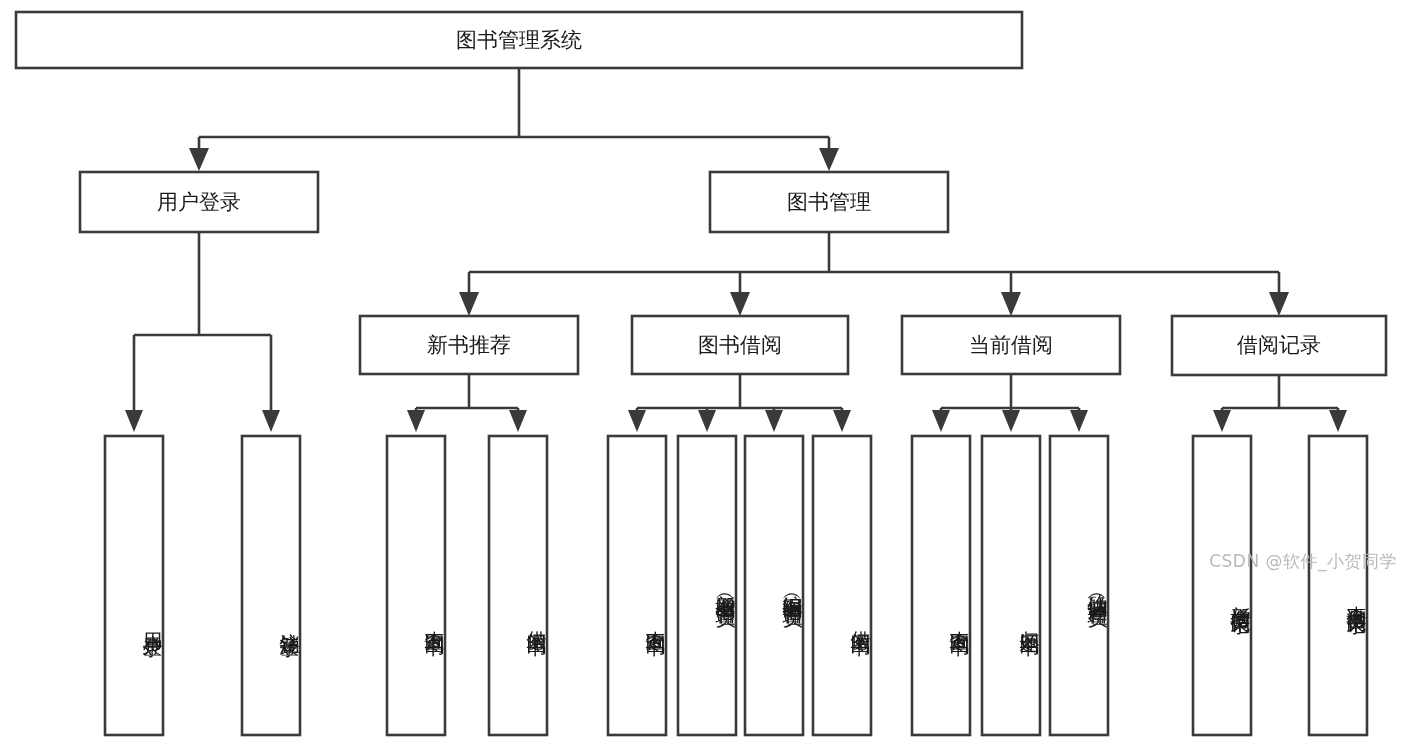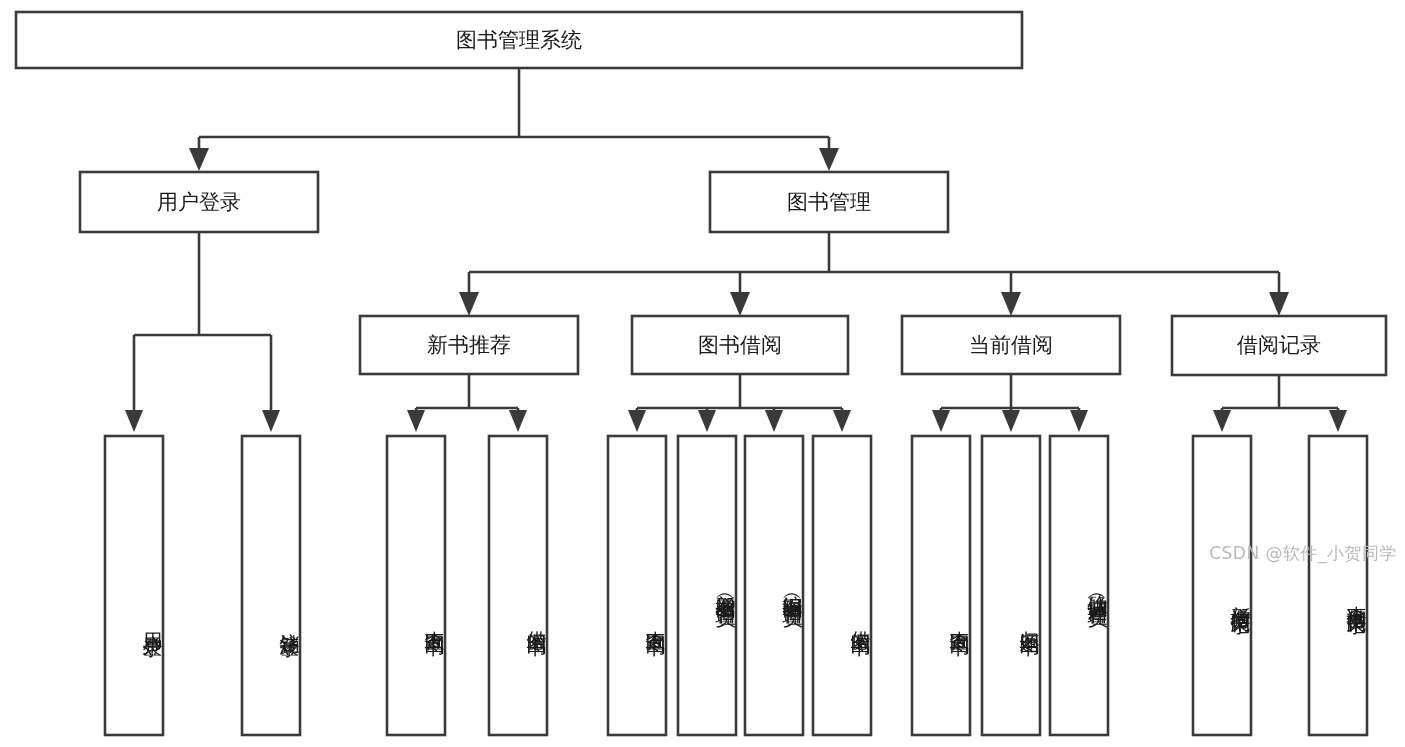--- a/index.html
+++ b/index.html
@@ -60,21 +60,21 @@
     color: #1a1a1a;
     display: flex;
     align-items: flex-start;
     justify-content: center;
     white-space: nowrap;
     pointer-events: none;
   }
   .watermark {
     position: absolute;
     right: 8px;
-    bottom: 12px;
+    bottom: 4px;
     font-family: "DejaVu Sans", "Liberation Sans", sans-serif;
     font-size: 17px;
     color: #b9b9b9;
     letter-spacing: 0.5px;
     white-space: nowrap;
   }
 </style>
 </head>
 <body>
 

